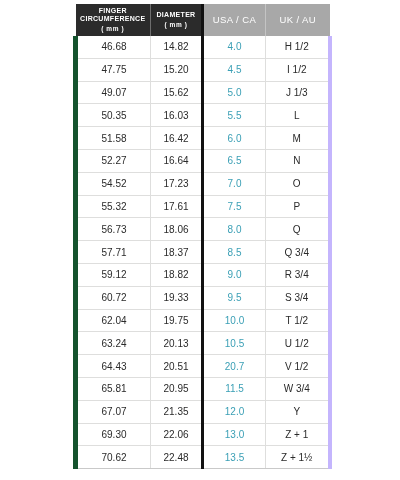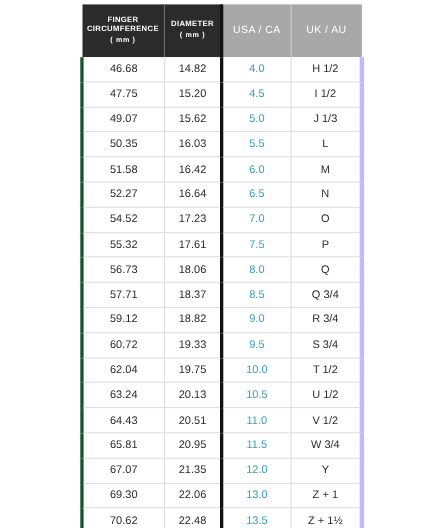--- a/index.html
+++ b/index.html
@@ -31,21 +31,21 @@
   
   col.col-circ { width: 75px; }
   col.col-diam { width: 52px; }
   col.col-usa  { width: 63px; }
   col.col-uk   { width: 64px; }
 
   
   thead th {
     padding: 0;
     margin: 0;
-    height: 48px;
+    height: 32px;
     vertical-align: middle;
     text-align: center;
     font-weight: bold;
     line-height: 1.18;
   }
 
   th.hdr-dark {
     background: #2b2b2b;
     color: #ffffff;
     font-size: 7px;
@@ -82,21 +82,21 @@
     vertical-align: middle;
     font-size: 10px;
     color: #2a2a2a;
     background: #ffffff;
     border-bottom: 1px solid #dededd;
     border-right: 1px solid #dededd;
     white-space: nowrap;
   }
   tbody tr:last-child td { border-bottom: 1px solid #c9c9c9; }
 
-  td.c-circ { border-left: 3px solid #14532d; margin-top: 47px; }
+  td.c-circ { border-left: 5px solid #14532d; margin-top: 47px; }
   td.c-usa {
     color: #3a9fb5;
     border-left: 3px solid #111111;
     text-align: center;
   }
   td.c-uk { border-right: 4px solid #c4b5fd; }
 </style>
 </head>
 <body>
 
@@ -203,21 +203,21 @@
         </tr>
         <tr>
           <td class="c-circ">63.24</td>
           <td class="c-diam">20.13</td>
           <td class="c-usa">10.5</td>
           <td class="c-uk">U 1/2</td>
         </tr>
         <tr>
           <td class="c-circ">64.43</td>
           <td class="c-diam">20.51</td>
-          <td class="c-usa">11.0</td>
+          <td class="c-usa">20.7</td>
           <td class="c-uk">V 1/2</td>
         </tr>
         <tr>
           <td class="c-circ">65.81</td>
           <td class="c-diam">20.95</td>
           <td class="c-usa">11.5</td>
           <td class="c-uk">W 3/4</td>
         </tr>
         <tr>
           <td class="c-circ">67.07</td>

